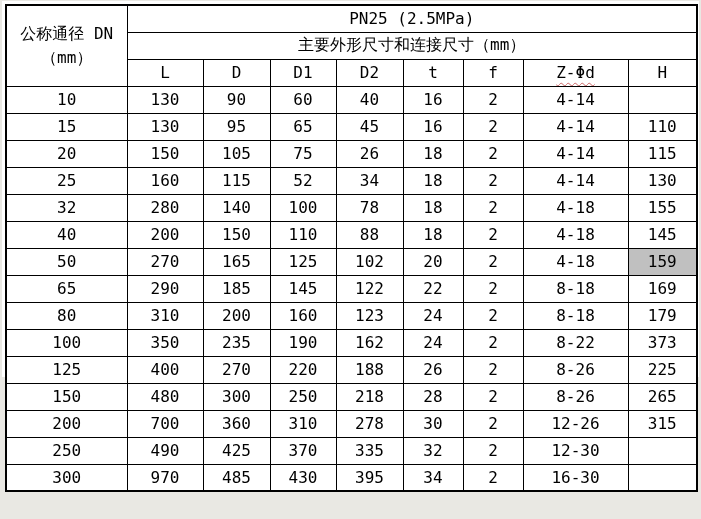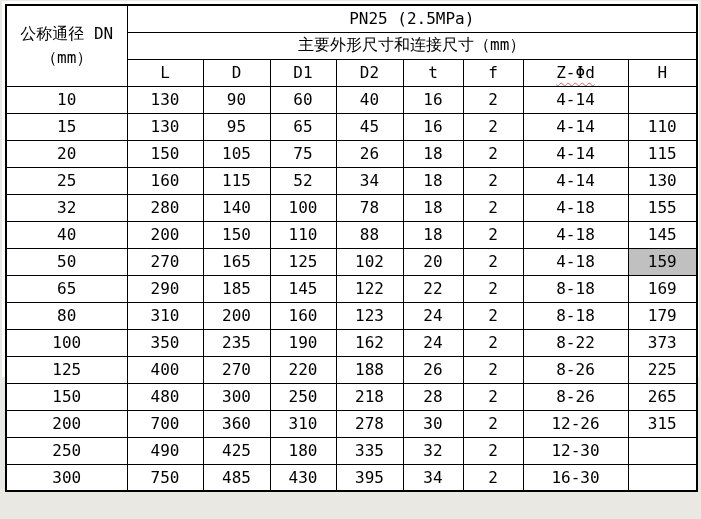--- a/index.html
+++ b/index.html
@@ -227,30 +227,30 @@
           <td>278</td>
           <td>30</td>
           <td>2</td>
           <td>12-26</td>
           <td>315</td>
         </tr>
         <tr>
           <td>250</td>
           <td>490</td>
           <td>425</td>
-          <td>180</td>
+          <td>370</td>
           <td>335</td>
           <td>32</td>
           <td>2</td>
           <td>12-30</td>
           <td></td>
         </tr>
         <tr>
           <td>300</td>
-          <td>750</td>
+          <td>970</td>
           <td>485</td>
           <td>430</td>
           <td>395</td>
           <td>34</td>
           <td>2</td>
           <td>16-30</td>
           <td></td>
         </tr>
       </tbody>
   </table>

